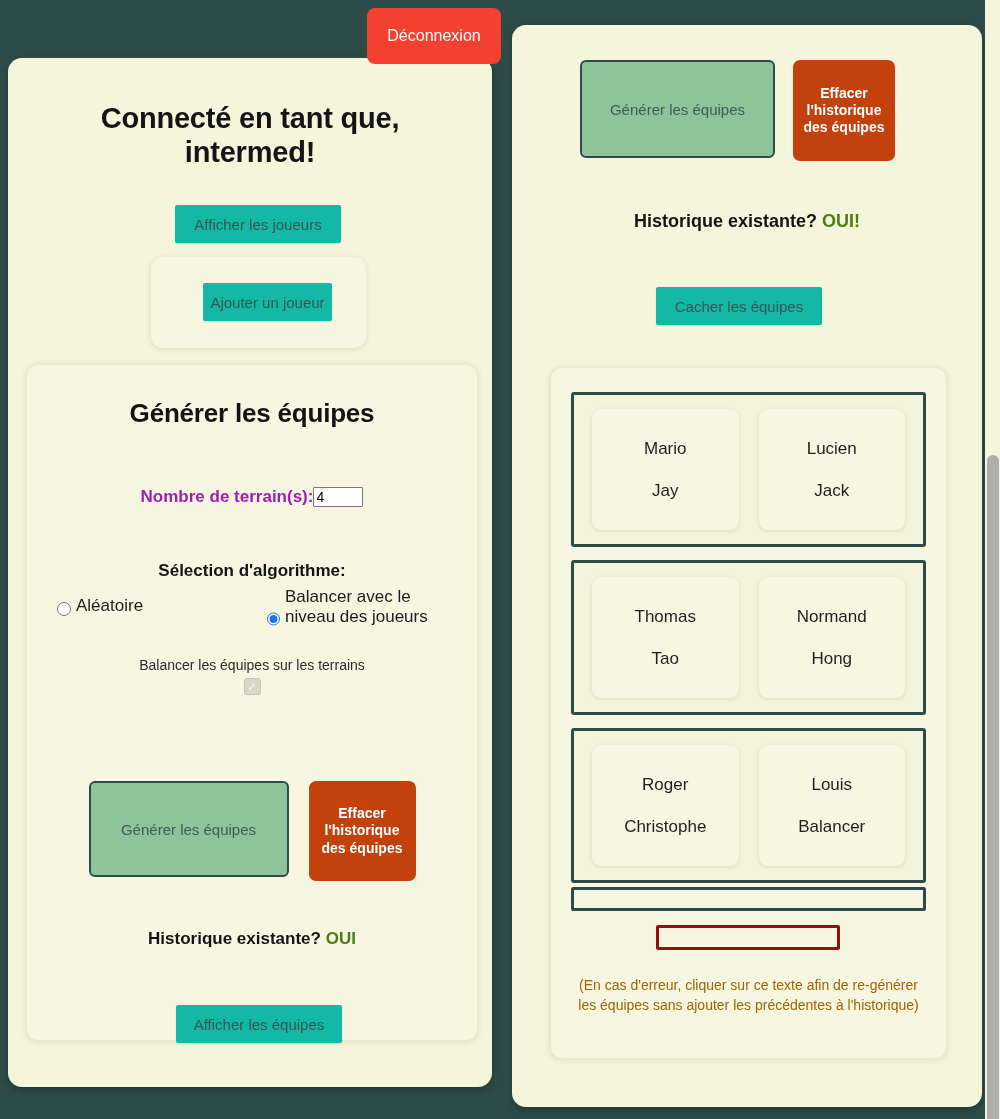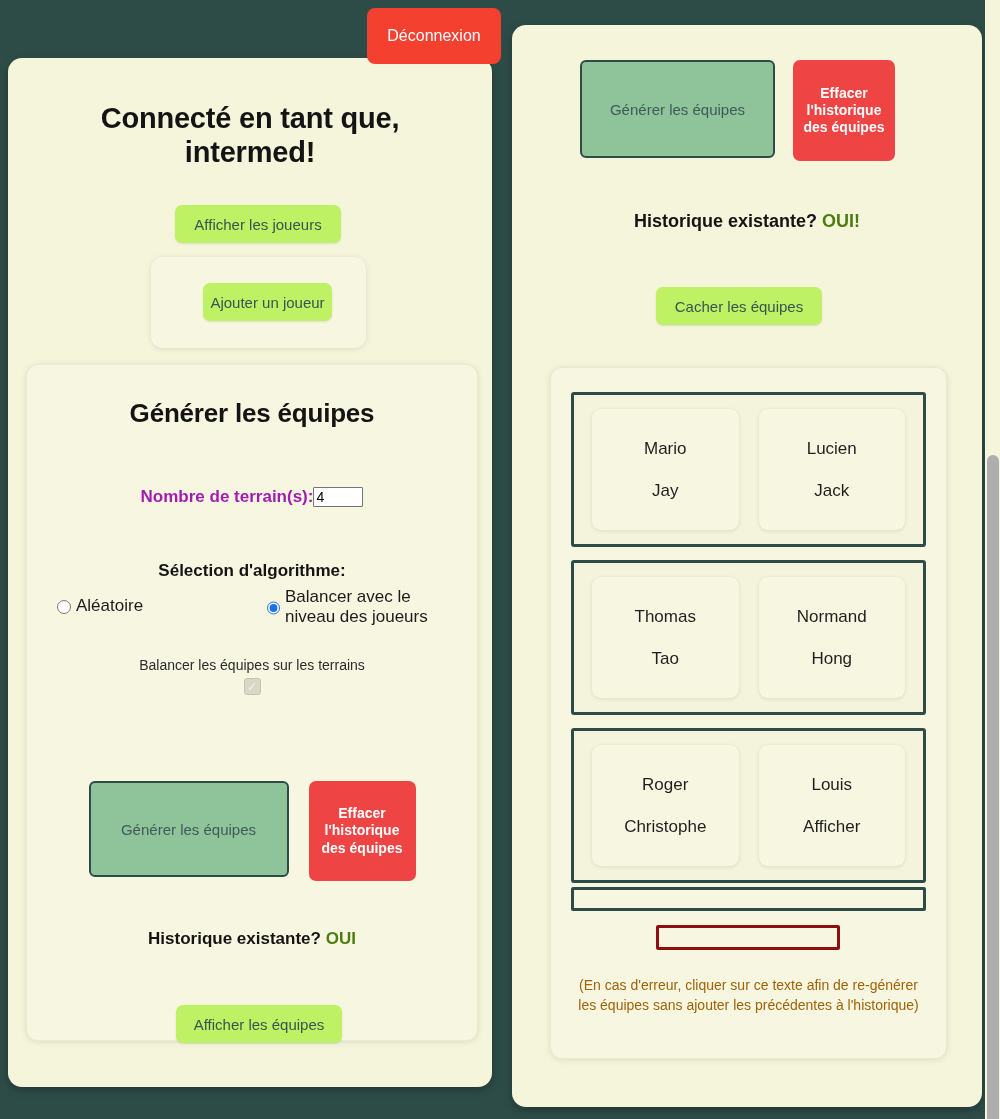--- a/index.html
+++ b/index.html
@@ -97,24 +97,24 @@
   .h3 {
     font-size: 17px;
     font-weight: bold;
     color: #141414;
     text-align: center;
     margin: 0;
   }
 
   
   .btn-green {
-    background: #bef264;
+    background: #14b8a6;
     color: #3a5450;
     border: none;
-    border-radius: 7px;
+    border-radius: 2px;
     font-size: 15px;
     font-family: "Liberation Sans", sans-serif;
     cursor: pointer;
     padding: 0;
     display: flex;
     align-items: center;
     justify-content: center;
     text-align: center;
     box-shadow: 0 1px 2px rgba(0,0,0,0.10);
   }
@@ -126,21 +126,21 @@
     font-size: 15px;
     font-family: "Liberation Sans", sans-serif;
     cursor: pointer;
     padding: 0;
     display: flex;
     align-items: center;
     justify-content: center;
     text-align: center;
   }
   .btn-darkred {
-    background: #ef4444;
+    background: #c2410c;
     color: #ffffff;
     border: none;
     border-radius: 7px;
     font-size: 14px;
     font-weight: bold;
     line-height: 1.22;
     font-family: "Liberation Sans", sans-serif;
     cursor: pointer;
     padding: 0 4px;
     display: flex;
@@ -188,21 +188,21 @@
     padding: 0 2px;
     box-sizing: border-box;
     border-radius: 1px;
   }
 
   .cg-algo-title { position: absolute; left: 0; top: 196px; width: 450px; }
   .cg-radios {
     position: absolute; left: 0; top: 222px; width: 450px;
     display: flex; align-items: flex-start; justify-content: space-around;
   }
-  .radio-row { display: flex; align-items: center; gap: 5px; }
+  .radio-row { display: flex; align-items: flex-end; gap: 5px; }
   .radio-row input[type=radio] { margin: 2px 0 0 0; width: 14px; height: 14px; accent-color: #1a73e8; }
   .radio-row .txt { font-size: 17px; color: #1c1c1c; line-height: 1.15; }
   .radio-row.r1 { width: 150px; padding-top: 9px; }
   .radio-row.r2 { width: 180px; }
 
   .cg-check-label {
     position: absolute; left: 0; top: 292px; width: 450px;
     text-align: center; font-size: 14px; color: #2b2b2b;
   }
   .cg-check-box {
@@ -413,21 +413,21 @@
           </div>
         </div>
 
         <div class="team-row t2">
           <div class="team-slot">
             <span class="pname">Roger</span>
             <span class="pname">Christophe</span>
           </div>
           <div class="team-slot">
             <span class="pname">Louis</span>
-            <span class="pname">Afficher</span>
+            <span class="pname">Balancer</span>
           </div>
         </div>
 
         <div class="empty-box-teal"></div>
 
         <div class="empty-box-red"></div>
 
         <div class="error-note">(En cas d'erreur, cliquer sur ce texte afin de re-générer les équipes sans ajouter les précédentes à l'historique)</div>
 
       </div>

